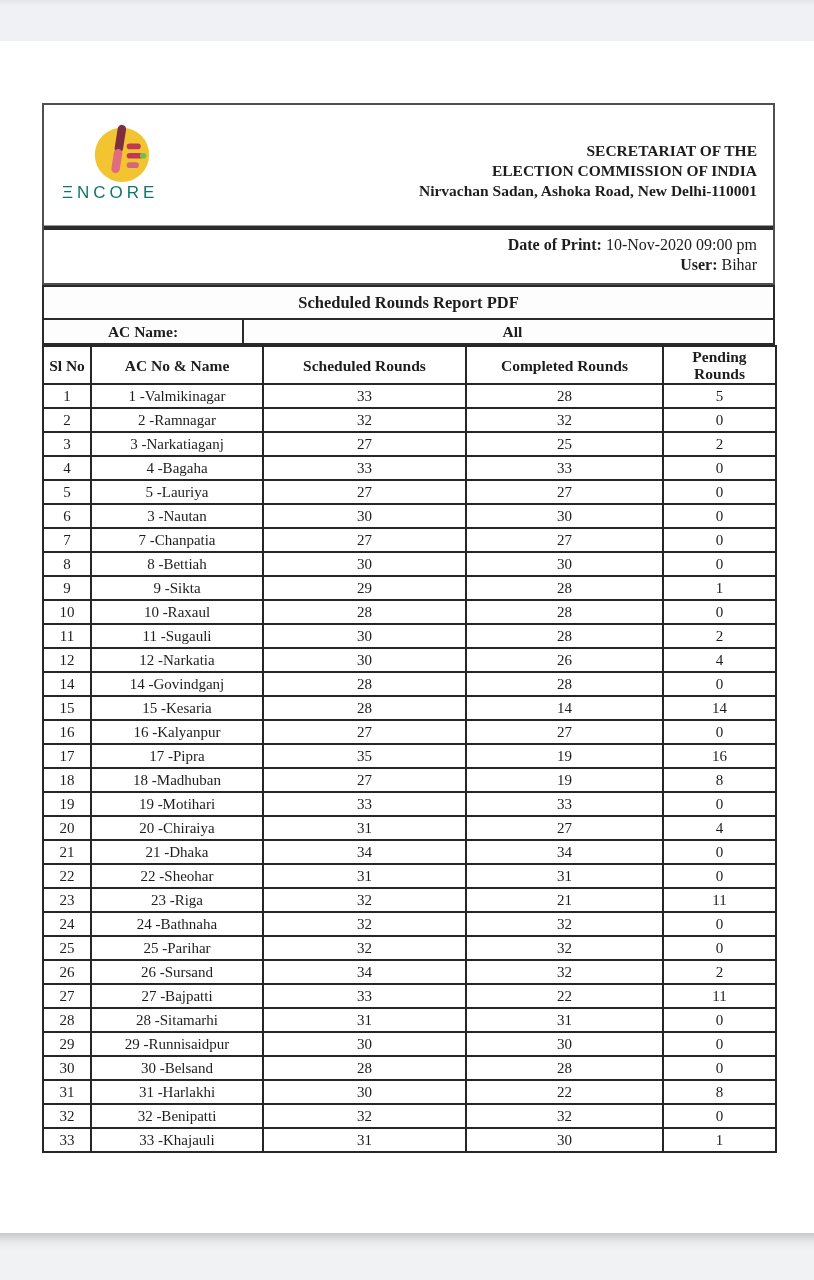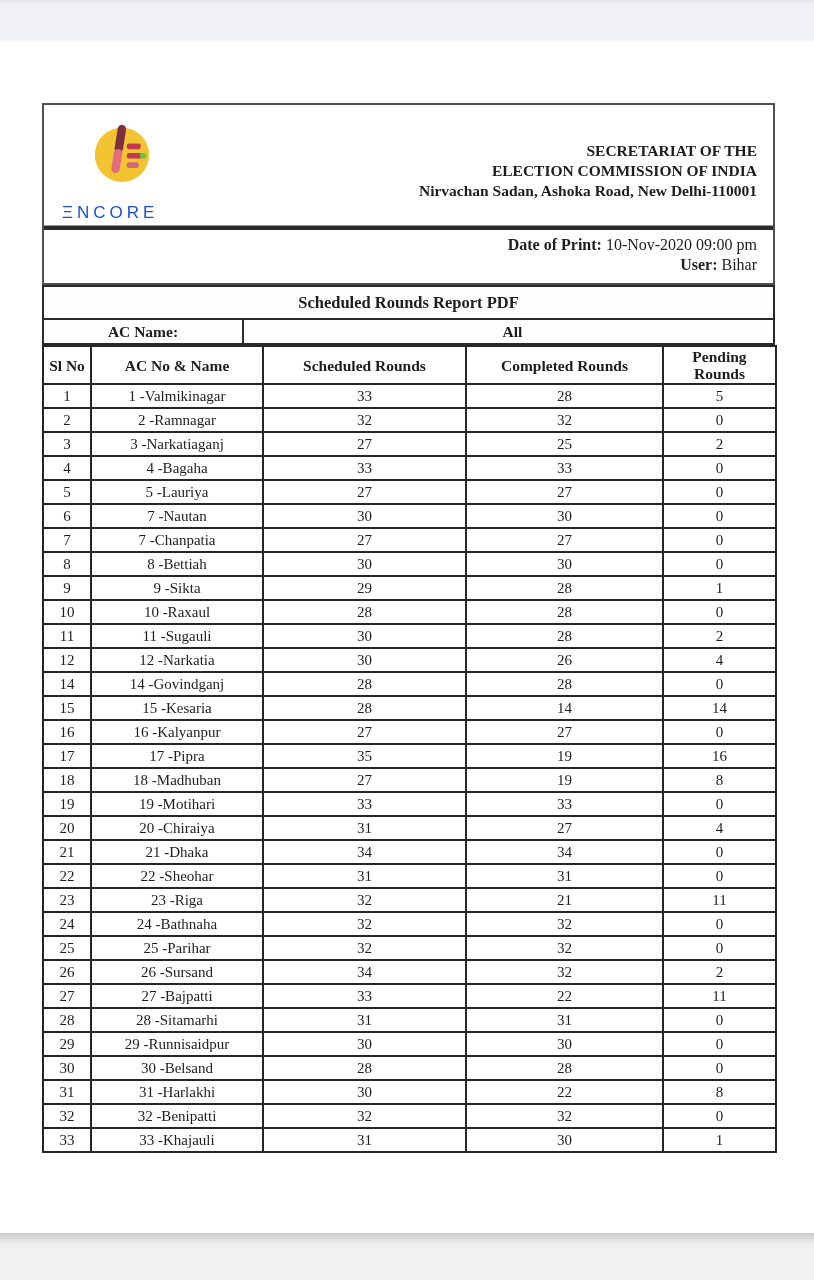--- a/index.html
+++ b/index.html
@@ -24,21 +24,21 @@
 
   
   .header-box{
     box-sizing:border-box;border:2px solid #4f4f4f;height:182px;background:#fff;
   }
   .header-top{position:relative;height:120px;}
   .logo-block{position:absolute;left:18px;top:16px;width:120px;}
   .logo-mark{display:block;margin-left:30px;}
   .logo-text{
     font-family:"Liberation Sans","DejaVu Sans",sans-serif;
-    color:#1d4ed8;font-size:17px;letter-spacing:4px;margin-top:20px;white-space:nowrap;
+    color:#0f766e;font-size:17px;letter-spacing:4px;margin-top:0;white-space:nowrap;
   }
   .org-block{
     position:absolute;right:16px;top:36px;text-align:right;
     font-weight:bold;font-size:15.5px;line-height:20px;
   }
   .thick-divider{
     height:4px;background:#2b2b2b;border-top:1px solid #9a9a9a;
   }
   .header-meta{height:51px;padding:6px 16px 0 6px;}
   .meta-date{text-align:right;font-size:16px;}
@@ -178,21 +178,21 @@
         </tr>
         <tr>
           <td>5</td>
           <td>5 -Lauriya</td>
           <td>27</td>
           <td>27</td>
           <td>0</td>
         </tr>
         <tr>
           <td>6</td>
-          <td>7 -Nautan</td>
+          <td>3 -Nautan</td>
           <td>30</td>
           <td>30</td>
           <td>0</td>
         </tr>
         <tr>
           <td>7</td>
           <td>7 -Chanpatia</td>
           <td>27</td>
           <td>27</td>
           <td>0</td>

